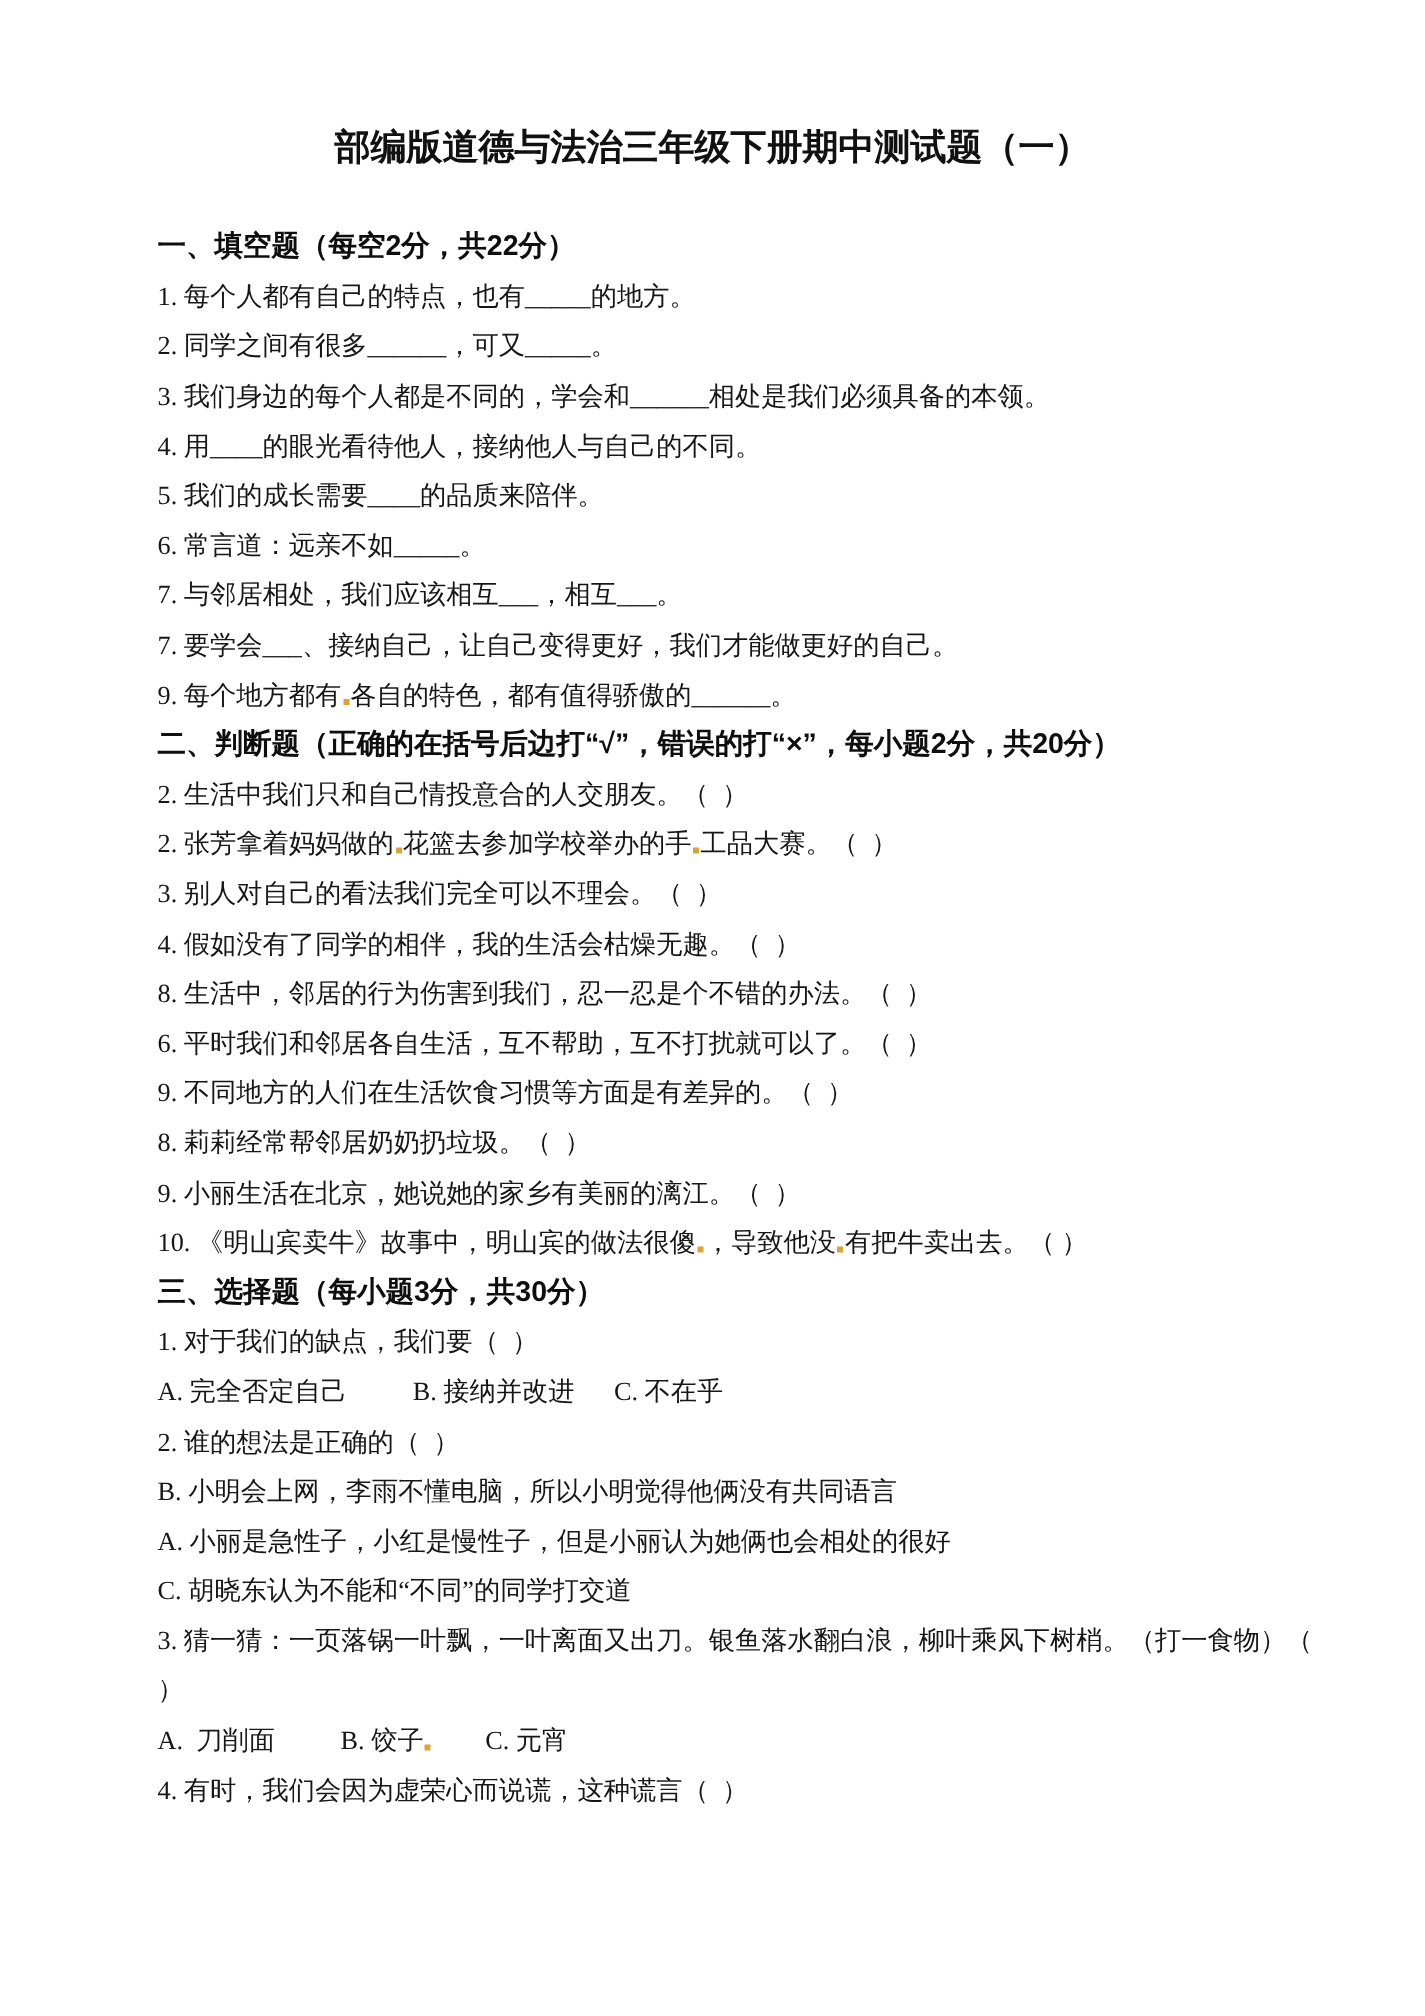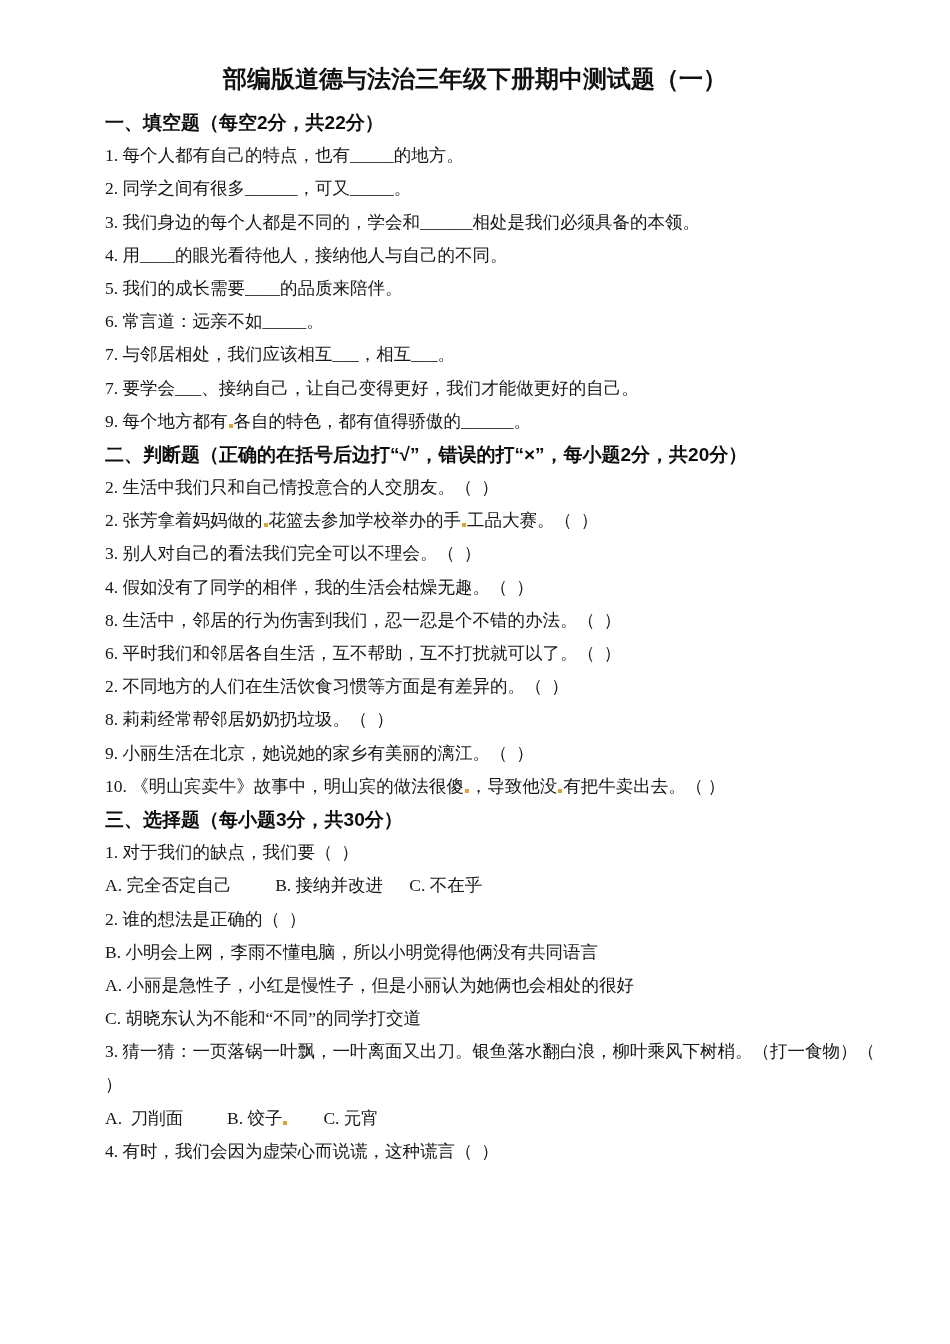--- a/index.html
+++ b/index.html
@@ -14,29 +14,29 @@
     font-family: "Liberation Serif", "DejaVu Serif", serif;
     color: #161616;
     font-size: 17.5px;
   }
   .page {
     width: 950px;
     height: 1344px;
     background: #ffffff;
   }
   .doc-title {
-    margin-top: 60px;
+    margin-top: 80px;
     line-height: 38px;
     font-size: 24px;
     font-weight: bold;
     text-align: center;
     color: #111111;
   }
   .content {
-    margin-top: 8px;
+    margin-top: 30px;
     padding-left: 105px;
   }
   .line {
     height: 33.2px;
     line-height: 33.2px;
     white-space: pre;
   }
   .heading {
     font-weight: bold;
     font-size: 19px;
@@ -70,21 +70,21 @@
       <div class="line">7. 与邻居相处，我们应该相互___，相互___。</div>
       <div class="line">7. 要学会___、接纳自己，让自己变得更好，我们才能做更好的自己。</div>
       <div class="line">9. 每个地方都有<span class="odot" style="background: rgb(219, 164, 59);"></span>各自的特色，都有值得骄傲的______。</div>
       <div class="line heading">二、判断题（正确的在括号后边打“√”，错误的打“×”，每小题2分，共20分）</div>
       <div class="line">2. 生活中我们只和自己情投意合的人交朋友。（  ）</div>
       <div class="line">2. 张芳拿着妈妈做的<span class="odot" style="background: rgb(219, 164, 59);"></span>花篮去参加学校举办的手<span class="odot" style="background: rgb(219, 164, 59);"></span>工品大赛。（  ）</div>
       <div class="line">3. 别人对自己的看法我们完全可以不理会。（  ）</div>
       <div class="line">4. 假如没有了同学的相伴，我的生活会枯燥无趣。（  ）</div>
       <div class="line">8. 生活中，邻居的行为伤害到我们，忍一忍是个不错的办法。（  ）</div>
       <div class="line">6. 平时我们和邻居各自生活，互不帮助，互不打扰就可以了。（  ）</div>
-      <div class="line">2. 不同地方的人们在生活饮食习惯等方面是有差异的。（  ）</div>
+      <div class="line">9. 不同地方的人们在生活饮食习惯等方面是有差异的。（  ）</div>
       <div class="line">8. 莉莉经常帮邻居奶奶扔垃圾。（  ）</div>
       <div class="line">9. 小丽生活在北京，她说她的家乡有美丽的漓江。（  ）</div>
       <div class="line">10. 《明山宾卖牛》故事中，明山宾的做法很傻<span class="odot" style="background: rgb(219, 164, 59);"></span>，导致他没<span class="odot" style="background: rgb(219, 164, 59);"></span>有把牛卖出去。（ ）</div>
       <div class="line heading">三、选择题（每小题3分，共30分）</div>
       <div class="line">1. 对于我们的缺点，我们要（  ）</div>
       <div class="line">A. 完全否定自己          B. 接纳并改进      C. 不在乎</div>
       <div class="line">2. 谁的想法是正确的（  ）</div>
       <div class="line">B. 小明会上网，李雨不懂电脑，所以小明觉得他俩没有共同语言</div>
       <div class="line">A. 小丽是急性子，小红是慢性子，但是小丽认为她俩也会相处的很好</div>
       <div class="line">C. 胡晓东认为不能和“不同”的同学打交道</div>

